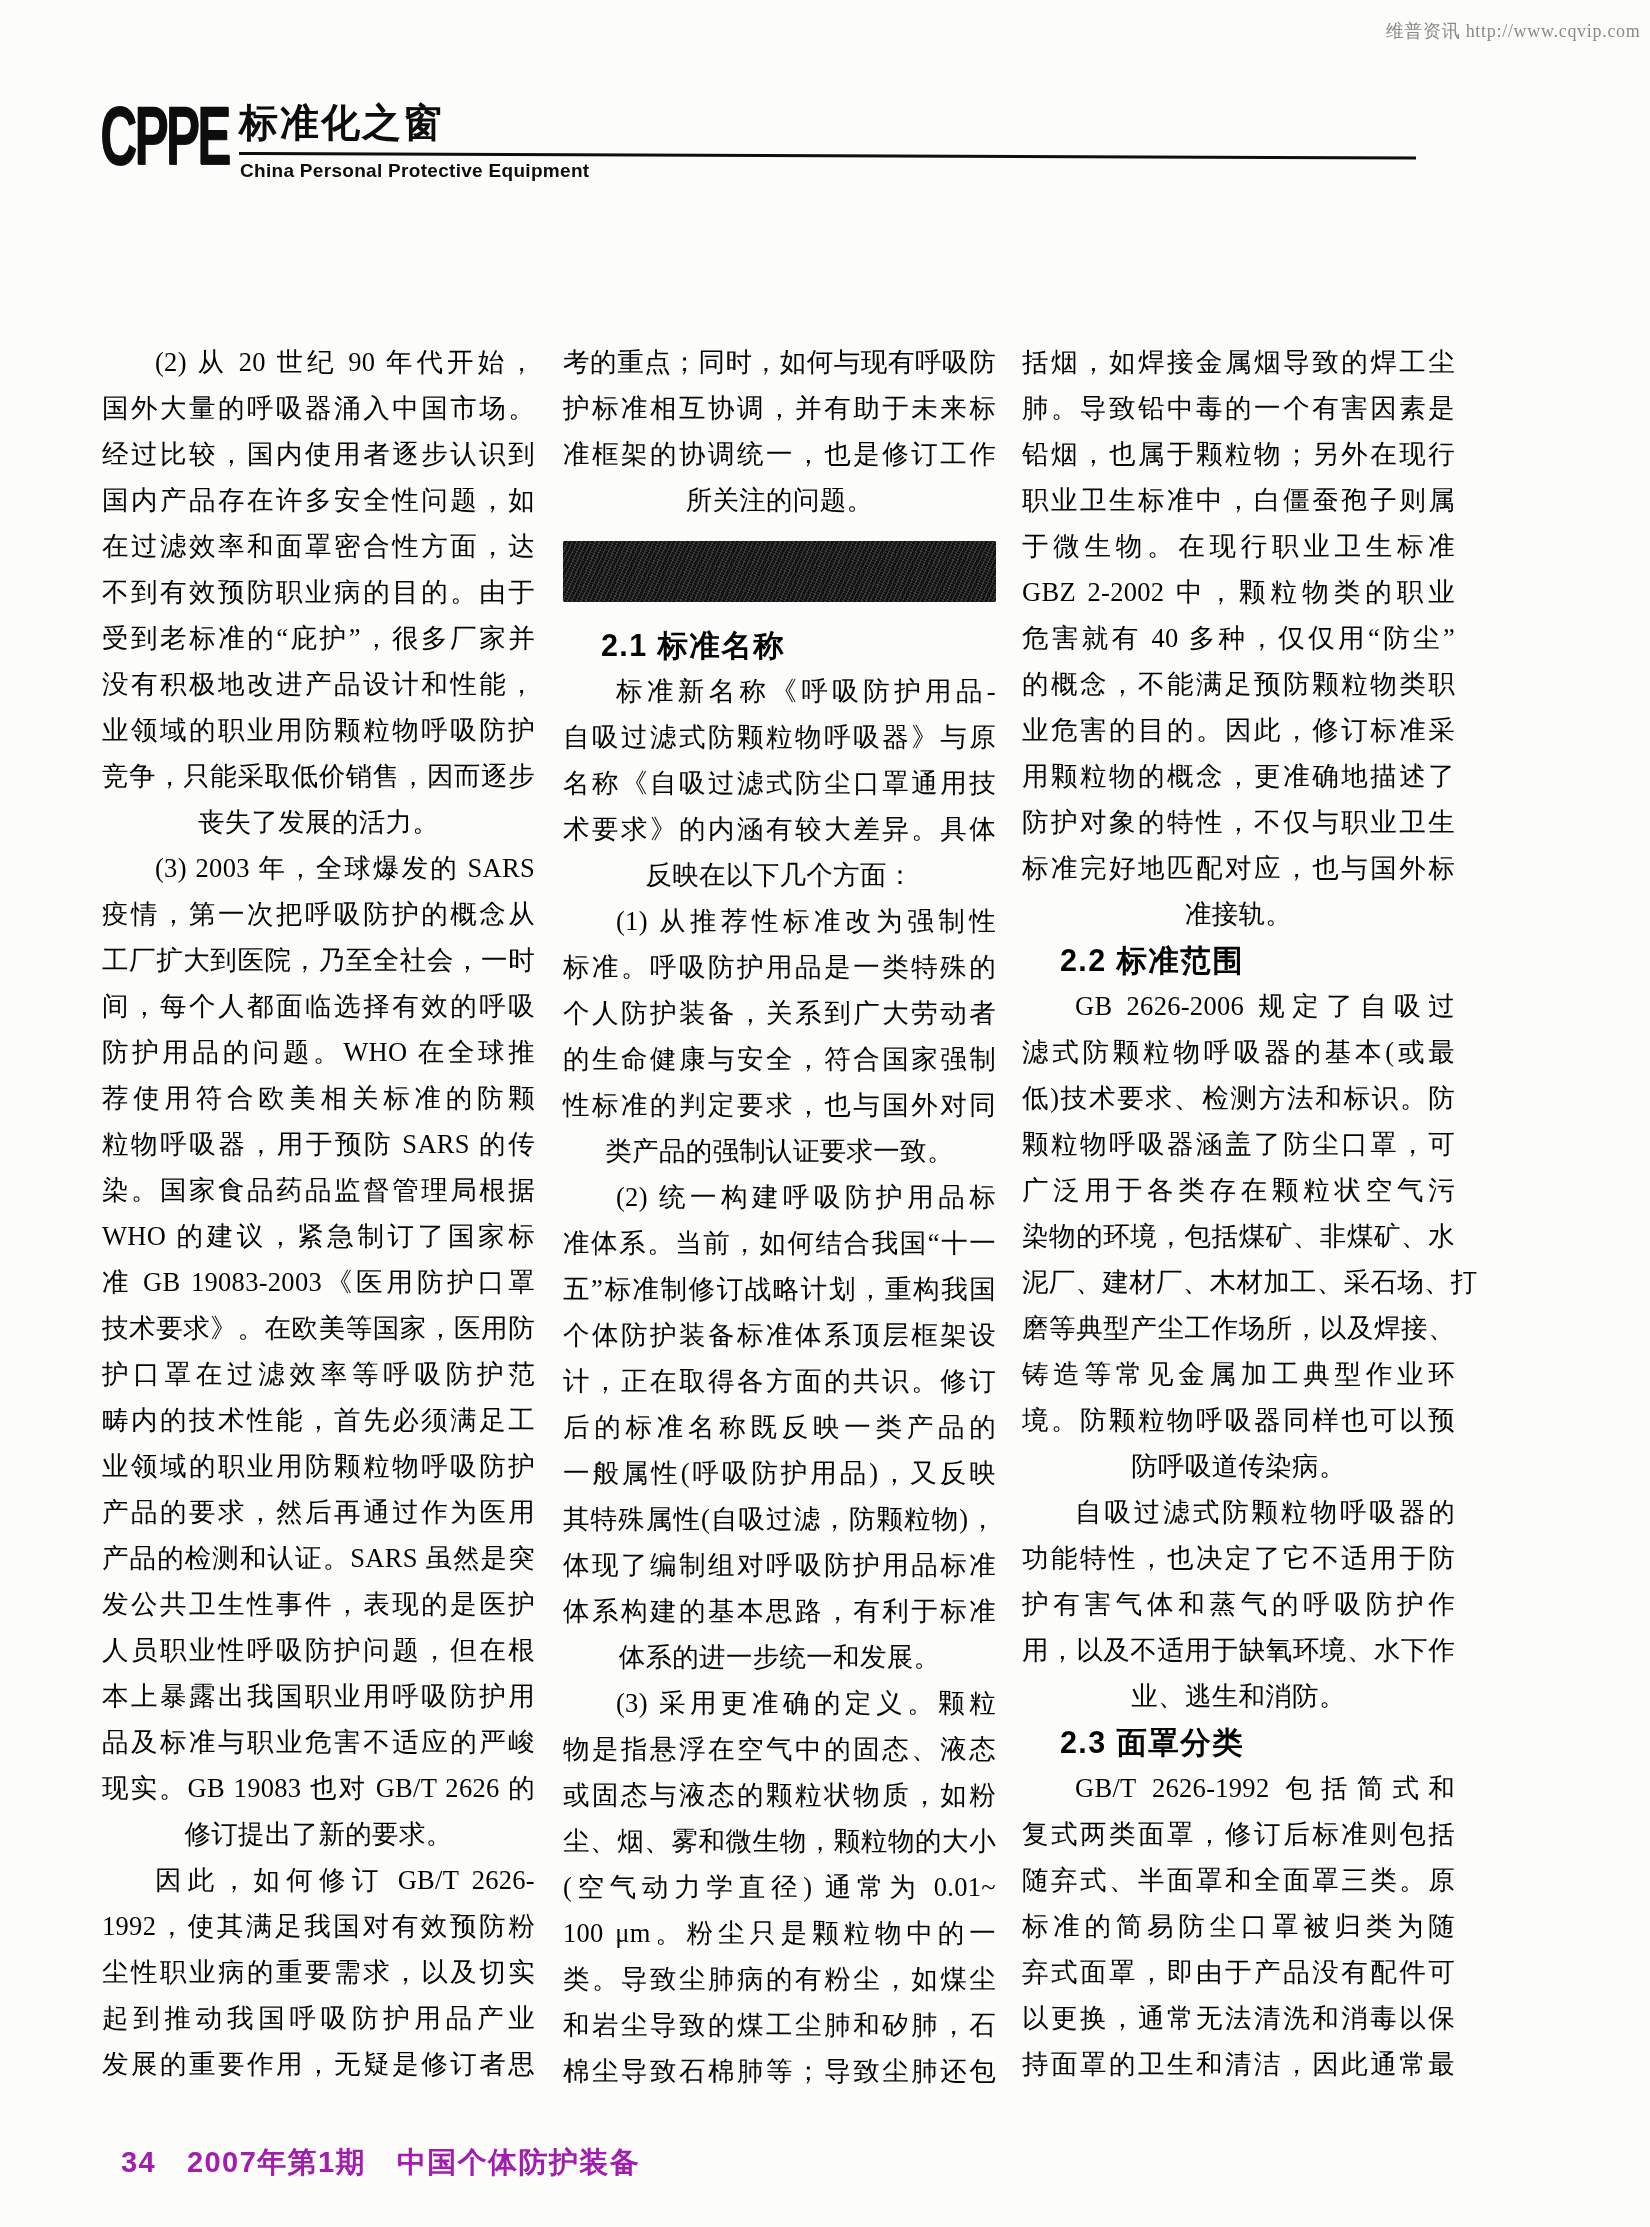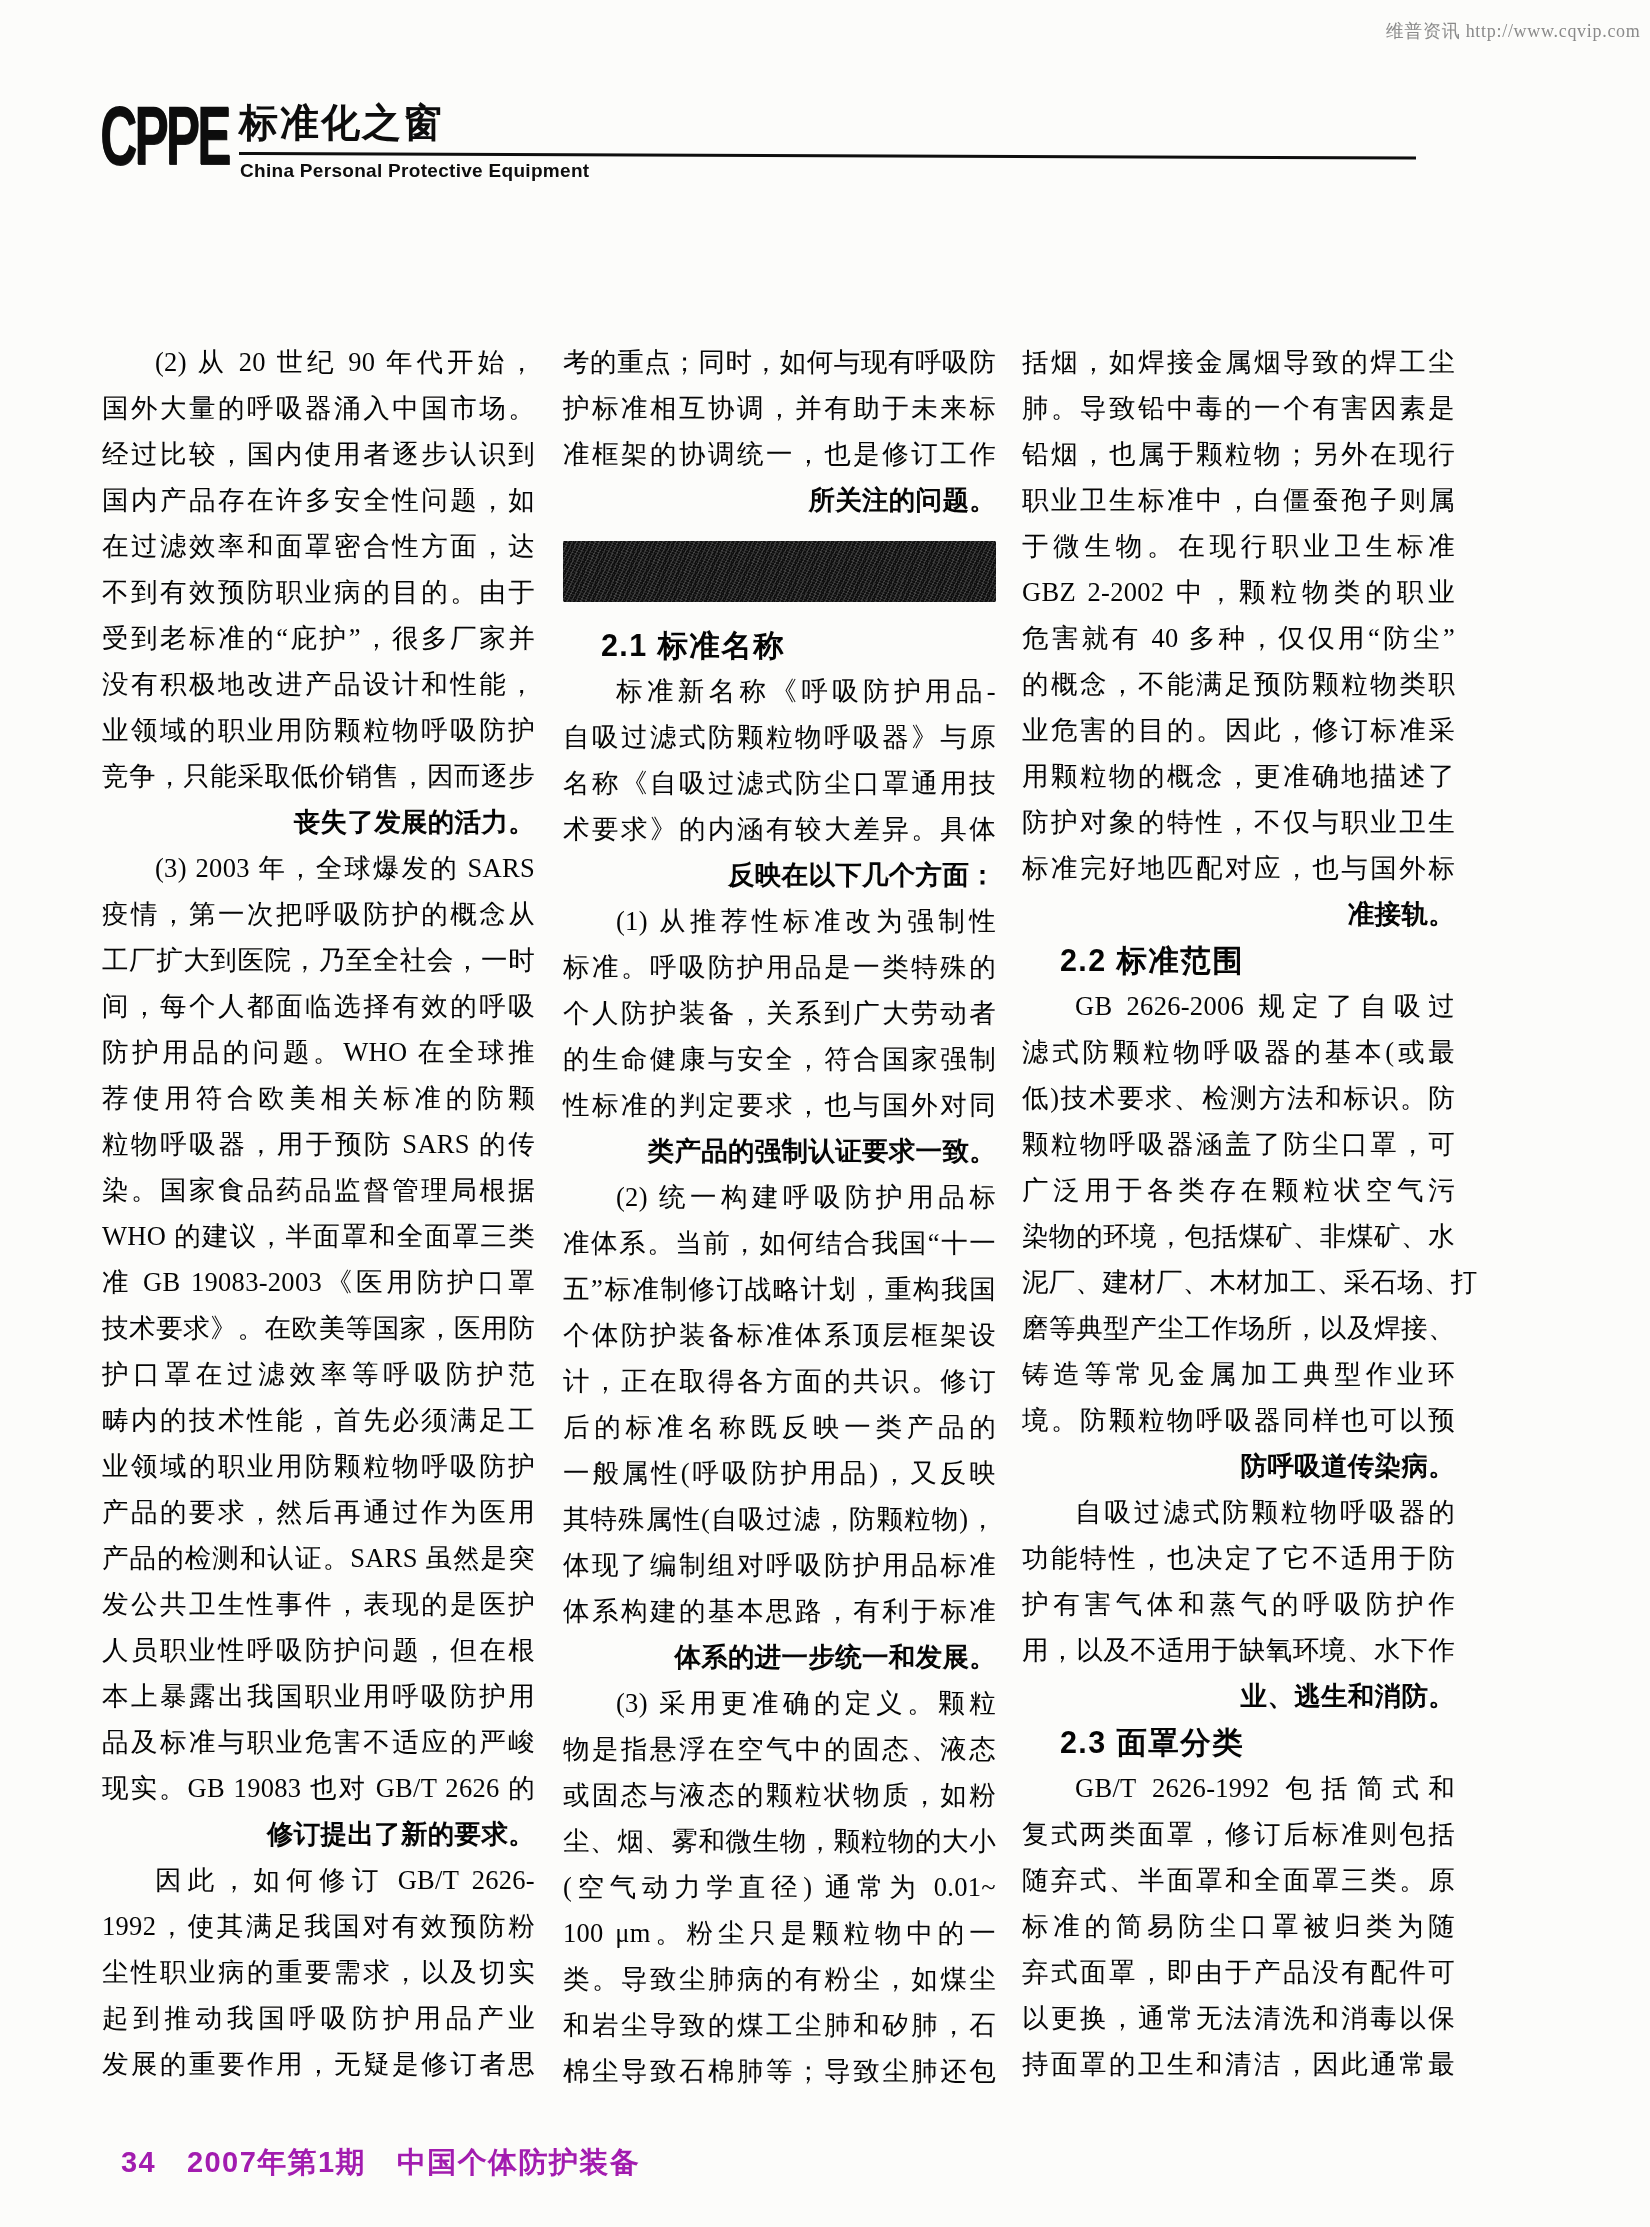--- a/index.html
+++ b/index.html
@@ -54,21 +54,21 @@
   .col3{left:1022px;}
   .line{
     height:46px;line-height:46px;
     font-size:26.5px;
     letter-spacing:0.3px;
     white-space:nowrap;
     color:#050505;
   }
   .body{text-align:justify;text-align-last:justify;}
   .first{text-align:justify;text-align-last:justify;padding-left:53px;}
-  .end{text-align:right;font-weight:bold;}
+  .end{text-align:center;}
   .heading{
     font-family:"Liberation Sans","DejaVu Sans",sans-serif;
     font-weight:700;font-size:30.5px;
     letter-spacing:1.4px;text-align:left;margin-left:38px;
   }
   .banner{
     height:61px;margin:17.6px 0 20.4px 0;
     background:
       repeating-linear-gradient(115deg, rgba(250,250,250,0.14) 0 1.4px, transparent 1.4px 4.1px),
       repeating-linear-gradient(25deg, rgba(255,255,255,0.10) 0 0.7px, transparent 0.7px 2.7px),
@@ -109,21 +109,21 @@
       <div class="line body">竞争，只能采取低价销售，因而逐步</div>
       <div class="line end">丧失了发展的活力。</div>
       <div class="line first">(3) 2003 年，全球爆发的 SARS</div>
       <div class="line body">疫情，第一次把呼吸防护的概念从</div>
       <div class="line body">工厂扩大到医院，乃至全社会，一时</div>
       <div class="line body">间，每个人都面临选择有效的呼吸</div>
       <div class="line body">防护用品的问题。WHO 在全球推</div>
       <div class="line body">荐使用符合欧美相关标准的防颗</div>
       <div class="line body">粒物呼吸器，用于预防 SARS 的传</div>
       <div class="line body">染。国家食品药品监督管理局根据</div>
-      <div class="line body">WHO 的建议，半面罩和全面罩三类</div>
+      <div class="line body">WHO 的建议，紧急制订了国家标</div>
       <div class="line body">准 GB 19083-2003《医用防护口罩</div>
       <div class="line body">技术要求》。在欧美等国家，医用防</div>
       <div class="line body">护口罩在过滤效率等呼吸防护范</div>
       <div class="line body">畴内的技术性能，首先必须满足工</div>
       <div class="line body">业领域的职业用防颗粒物呼吸防护</div>
       <div class="line body">产品的要求，然后再通过作为医用</div>
       <div class="line body">产品的检测和认证。SARS 虽然是突</div>
       <div class="line body">发公共卫生性事件，表现的是医护</div>
       <div class="line body">人员职业性呼吸防护问题，但在根</div>
       <div class="line body">本上暴露出我国职业用呼吸防护用</div>

